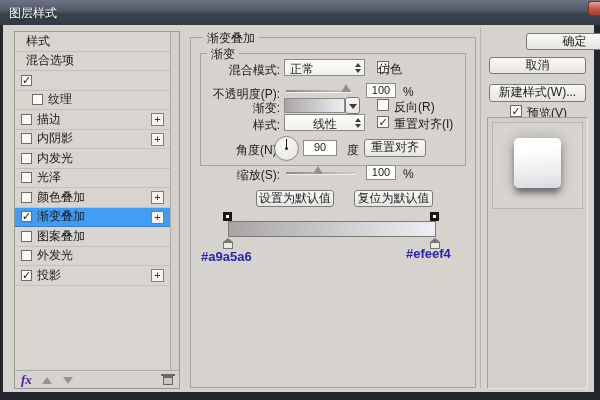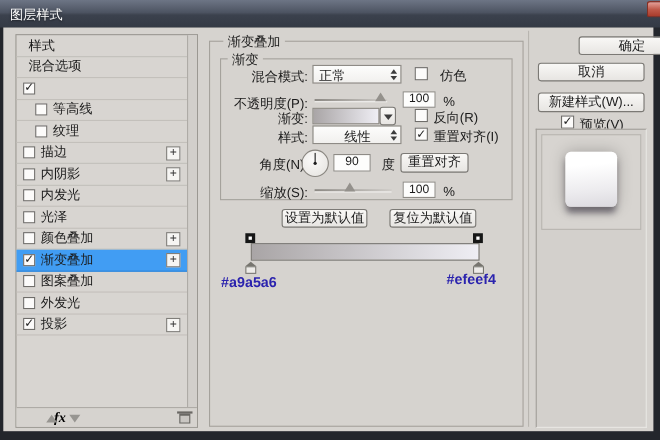--- a/index.html
+++ b/index.html
@@ -23,31 +23,31 @@
   .list-row { position:relative; height:19.5px; border-bottom:1px solid #c3c0bb; display:flex; align-items:center; width:156px; }
   .list-row.selected { background:#419df3; border-bottom-color:#2e84d9; }
   .row-label { margin-left:5px; white-space:nowrap; }
   .plain-row .row-label { margin-left:11px; }
   .checkbox { width:11px; height:11px; background:#fcfbfa; border:1px solid #6f6d6a; margin-left:6px;
     font-size:11px; line-height:9px; text-align:center; color:#222; flex:none; }
   .list-row.indent .checkbox { margin-left:17px; }
   .plus-btn { position:absolute; right:7px; top:3px; width:13px; height:13px; background:#f6f5f3; border:1px solid #807e7a;
     font-size:11px; line-height:11px; text-align:center; color:#333; }
   .list-toolbar { position:absolute; left:0; right:0; bottom:0; height:18px; border-top:1px solid #aeaba6; background:#d6d3cf; }
-  .fx-label { position:absolute; left:6px; top:1px; font-family:"Liberation Serif", serif; font-style:italic; font-weight:bold; font-size:13px; color:#000000;margin-left:28px; }
+  .fx-label { position:absolute; left:6px; top:1px; font-family:"Liberation Serif", serif; font-style:italic; font-weight:bold; font-size:13px; color:#4c1d95; }
   .arrow-up, .arrow-down { position:absolute; top:6px; width:0; height:0; border-left:5px solid transparent; border-right:5px solid transparent; }
   .arrow-up { left:27px; border-bottom:7px solid #979591; }
   .arrow-down { left:48px; border-top:7px solid #979591; }
   .trash-icon { position:absolute; right:6px; top:5px; width:10px; height:9px; border:1px solid #6a6864; border-top:2px solid #6a6864; background:#c9c6c2; }
   .trash-icon::before { content:""; position:absolute; left:-3px; top:-4px; width:14px; height:2px; background:#6a6864; }
 
   
   .groupbox { position:absolute; border:1px solid #a5a29c; }
   .group-outer { left:190px; top:37px; width:286px; height:351px; }
-  .group-inner { left:200px; top:53px; width:266px; height:129px; }
+  .group-inner { left:200px; top:53px; width:266px; height:113px; }
   .group-legend { position:absolute; top:-8px; background:#d6d3cf; padding:0 4px; font-size:12px; white-space:nowrap; }
   .group-outer > .group-legend { left:12px; }
   .group-inner > .group-legend { left:6px; }
 
   
   .f-label { position:absolute; width:84px; text-align:right; white-space:nowrap; }
   .combo { position:absolute; height:17px; background:linear-gradient(#fdfdfc,#f1f0ee); border:1px solid #8e8b86; padding:1px 16px 0 5px; }
   .dd-arrows { position:absolute; right:3px; top:3px; width:7px; }
   .dd-arrows::before { content:""; display:block; margin:0 auto 2px; width:0; height:0;
     border-left:3px solid transparent; border-right:3px solid transparent; border-bottom:4px solid #3c3c3c; }
@@ -102,24 +102,20 @@
         <span class="row-label">样式</span>
       </div>
       <div class="list-row plain-row">
         <span class="row-label">混合选项</span>
       </div>
     <div class="list-row">
           <span class="checkbox">✓</span>
         </div>
         <div class="list-row indent">
           <span class="checkbox"></span>
-          <span class="row-label">等高线</span>
-        </div>
-        <div class="list-row indent">
-          <span class="checkbox"></span>
           <span class="row-label">纹理</span>
         </div>
         <div class="list-row">
           <span class="checkbox"></span>
           <span class="row-label">描边</span>
           <span class="plus-btn">+</span>
         </div>
         <div class="list-row">
           <span class="checkbox"></span>
           <span class="row-label">内阴影</span>
@@ -172,21 +168,21 @@
   <div class="groupbox group-inner">
     <span class="group-legend">渐变</span>
   </div>
 
   <span class="f-label" style="left:196px; top:62px;">混合模式:</span>
   <div class="combo" style="left:284px; top:59px; width:81px;">
     <span>正常</span>
     <span class="dd-arrows"></span>
   </div>
   <span class="cbx" style="left:377px; top:61px;"></span>
-  <span class="cbx-label" style="left:400px; top:61px;">仿色</span>
+  <span class="cbx-label" style="left:378px; top:61px;">仿色</span>
 
   <span class="f-label" style="left:196px; top:86px;">不透明度(P):</span>
   <div class="slider-track" style="left:286px; top:90px; width:66px;"></div>
   <span class="slider-thumb" style="left:341px; top:84px;"></span>
   <div class="value-box" style="left:366px; top:83px;">100</div>
   <span class="unit" style="left:403px; top:85px;">%</span>
 
   <span class="f-label" style="left:196px; top:100px;">渐变:</span>
   <div style="position: absolute; left: 284px; top: 98px; width: 61px; height: 15px; border: 1px solid rgb(142, 139, 134); background: linear-gradient(to right, rgb(169, 165, 166), rgb(239, 238, 244));"></div>
   <div class="btn" style="left:345px; top:97px; width:15px; height:17px;">

